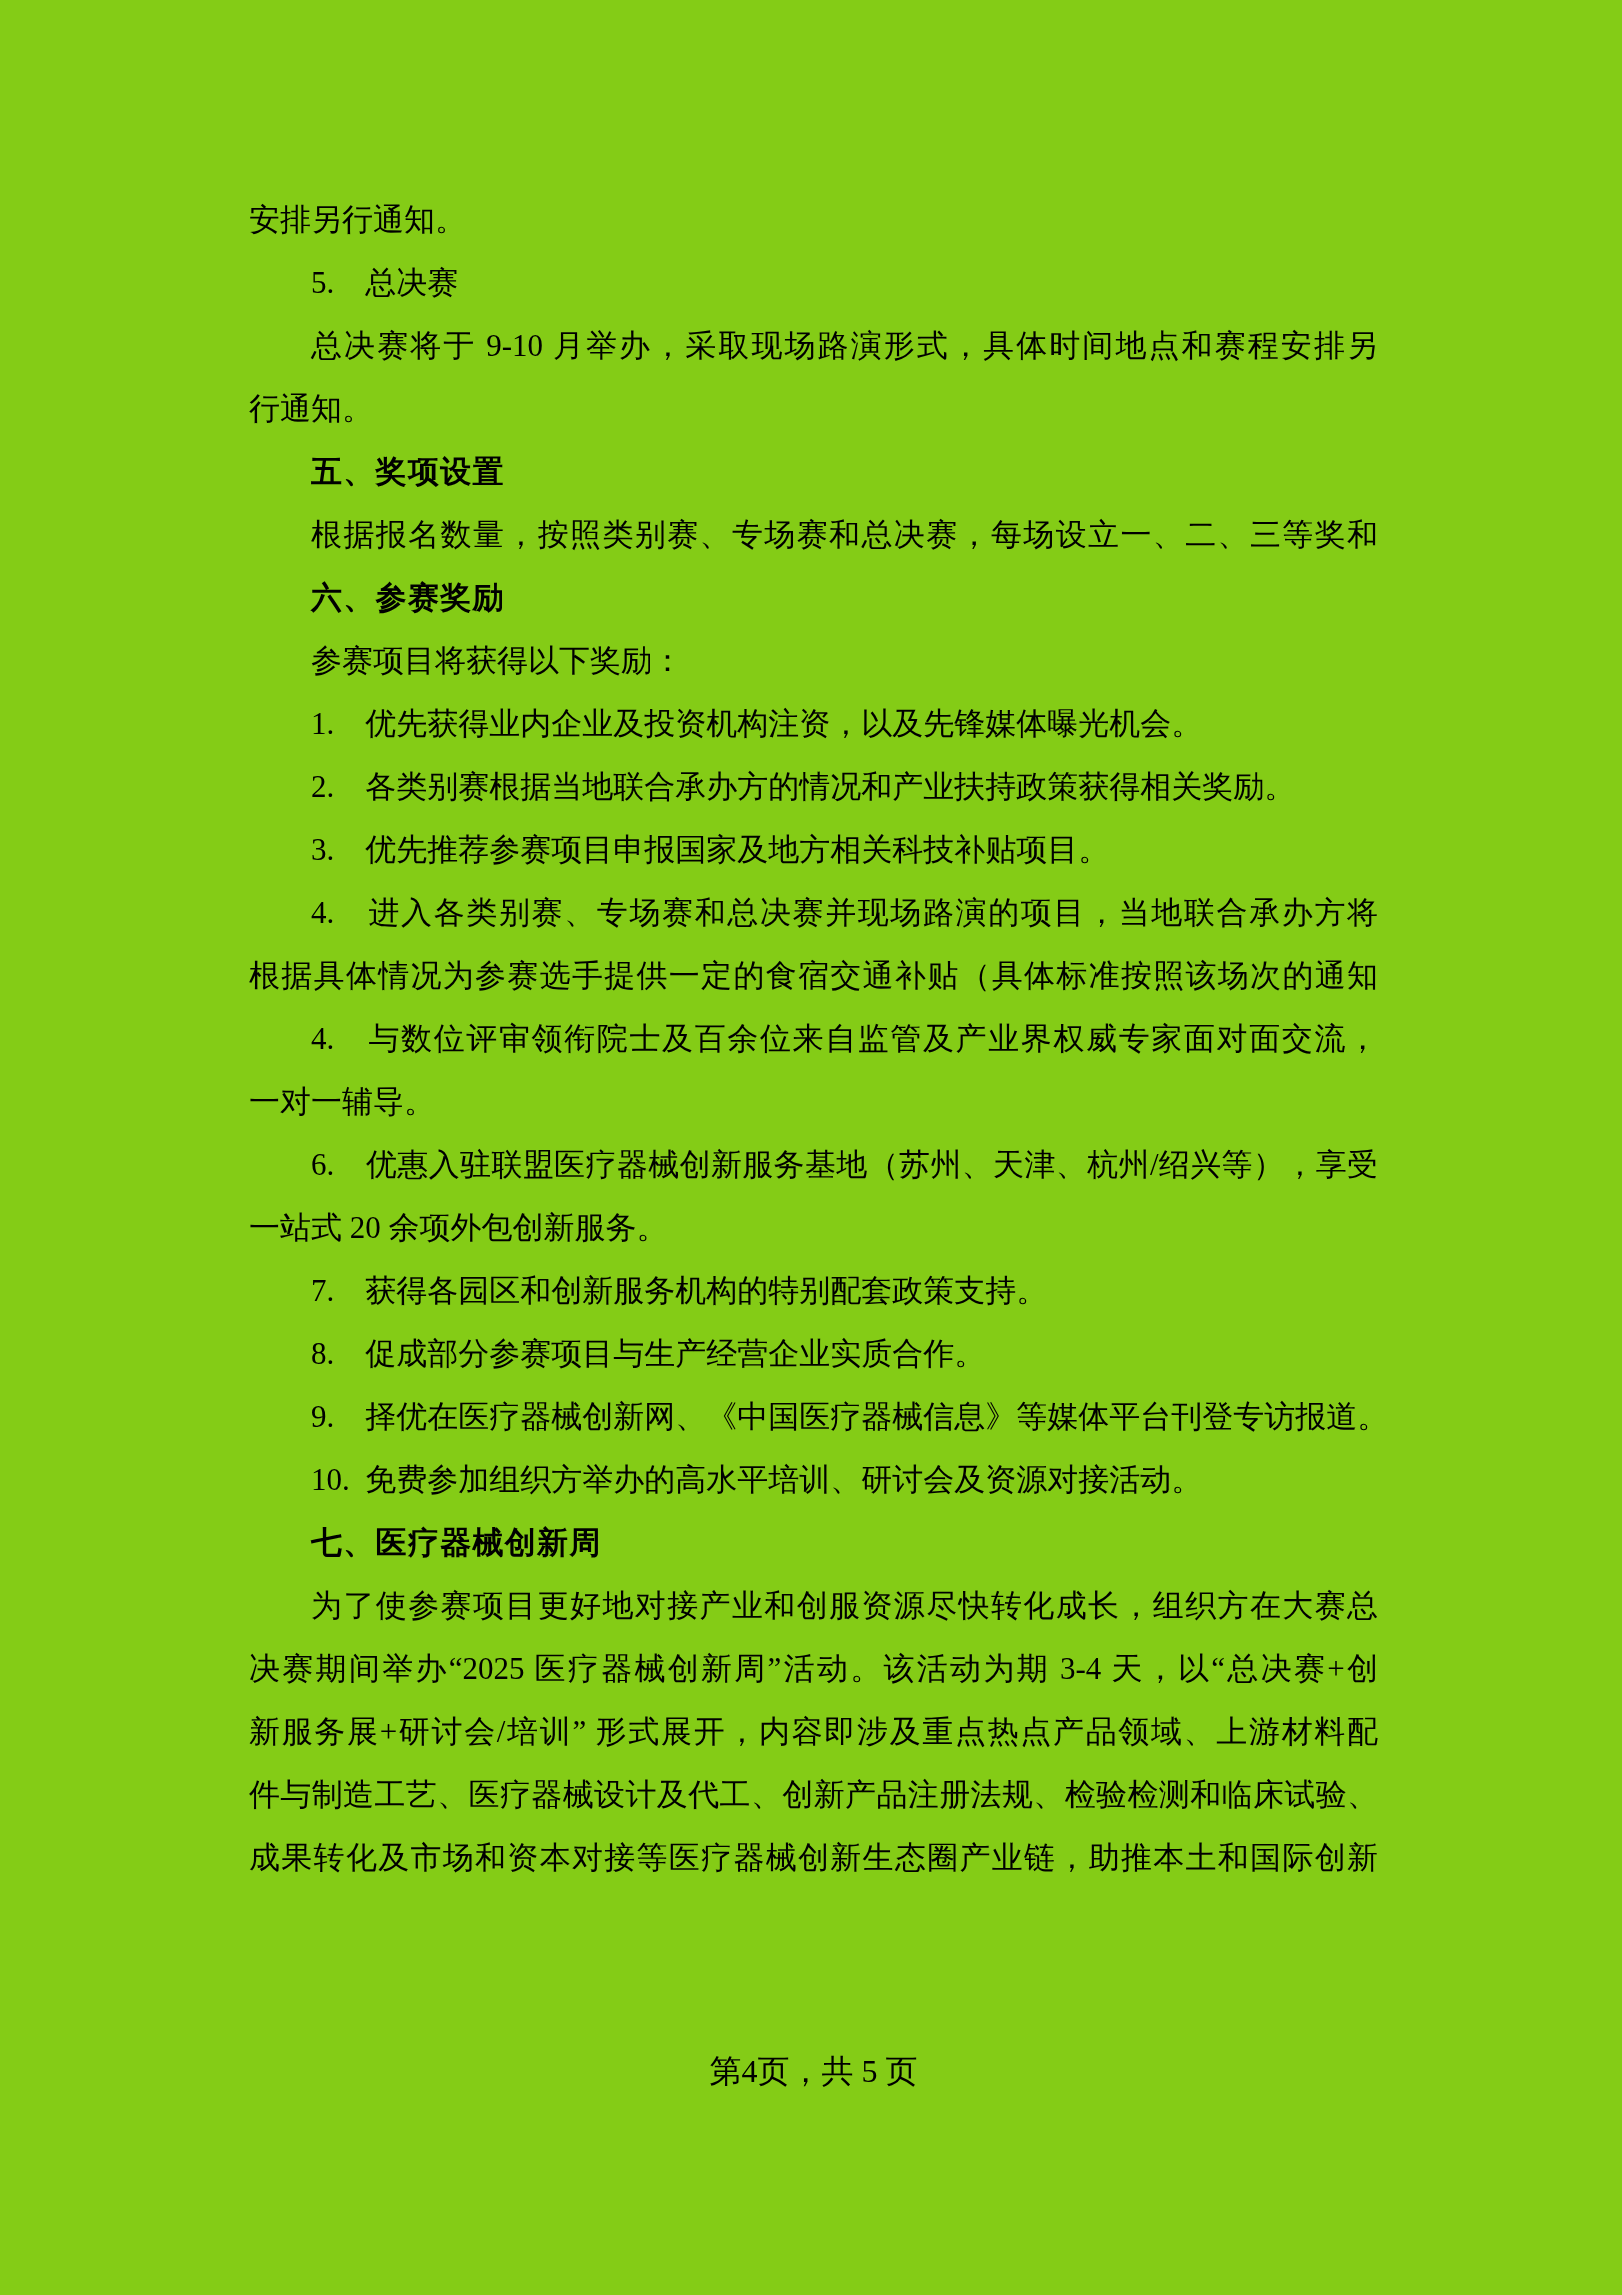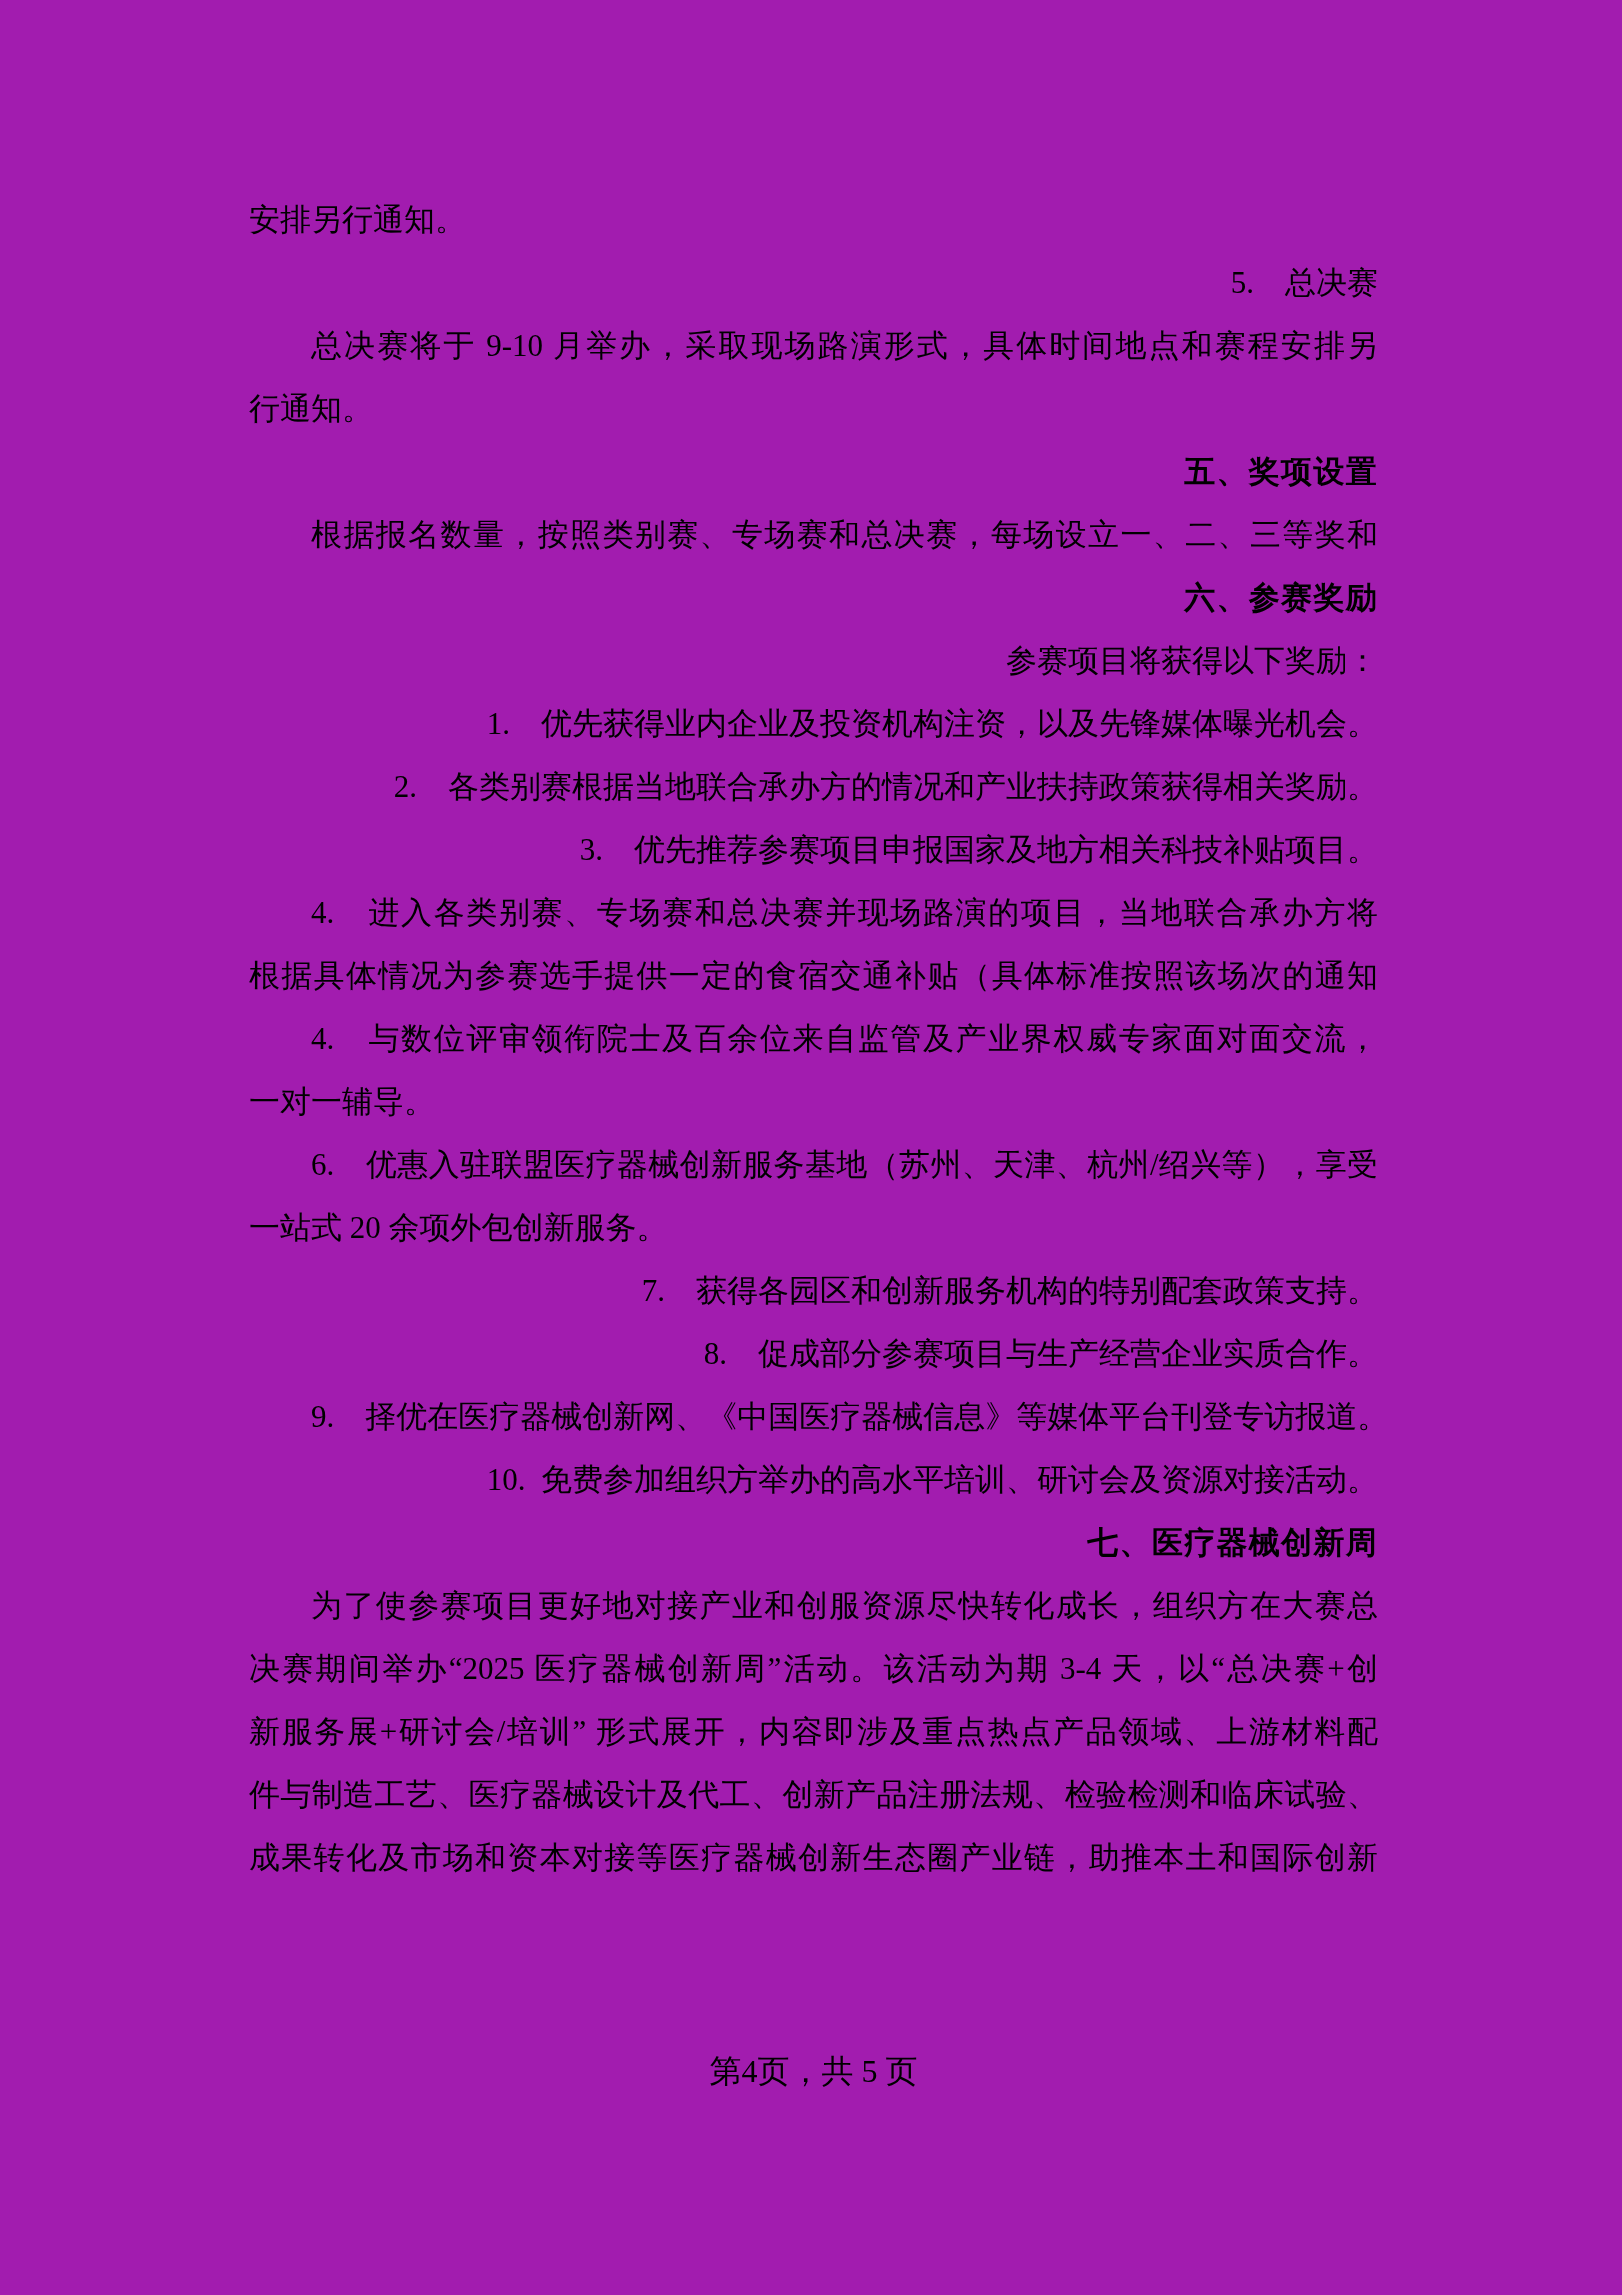--- a/index.html
+++ b/index.html
@@ -1,37 +1,37 @@
 <!DOCTYPE html>
 <html style="font-size:10.5px"><head>
 <meta charset="utf-8">
 <style>
   html, body { margin: 0; padding: 0; background: #e8e8e8; }
   .page {
     position: relative;
     width: 1623px;
     height: 2295px;
-    background: #a21caf;
+    background: #84cc16;
     overflow: hidden;
     font-family: "Liberation Serif", "DejaVu Serif", serif;
     color: #000000;
   }
   .doc-body {
     position: absolute;
     left: 249px;
     top: 188px;
     width: 1129px;
   }
   .line {
     height: 63px;
     line-height: 63px;
     font-size: 31px;
     white-space: nowrap;
   }
-  .indent { padding-left: 62px; text-align: right; }
+  .indent { padding-left: 62px; }
   .just {
     text-align: justify;
     text-align-last: justify;
   }
   .bold {
     font-weight: bold;
     font-family: "Liberation Sans", "DejaVu Sans", sans-serif;
     letter-spacing: 1.3px;
   }
   .footer {

